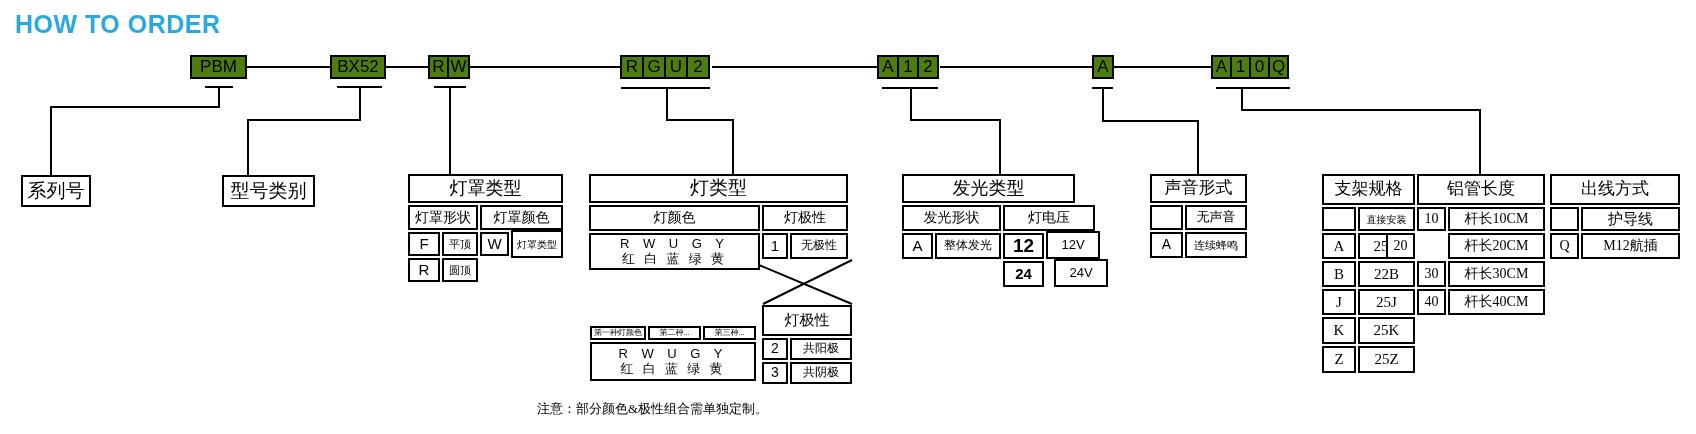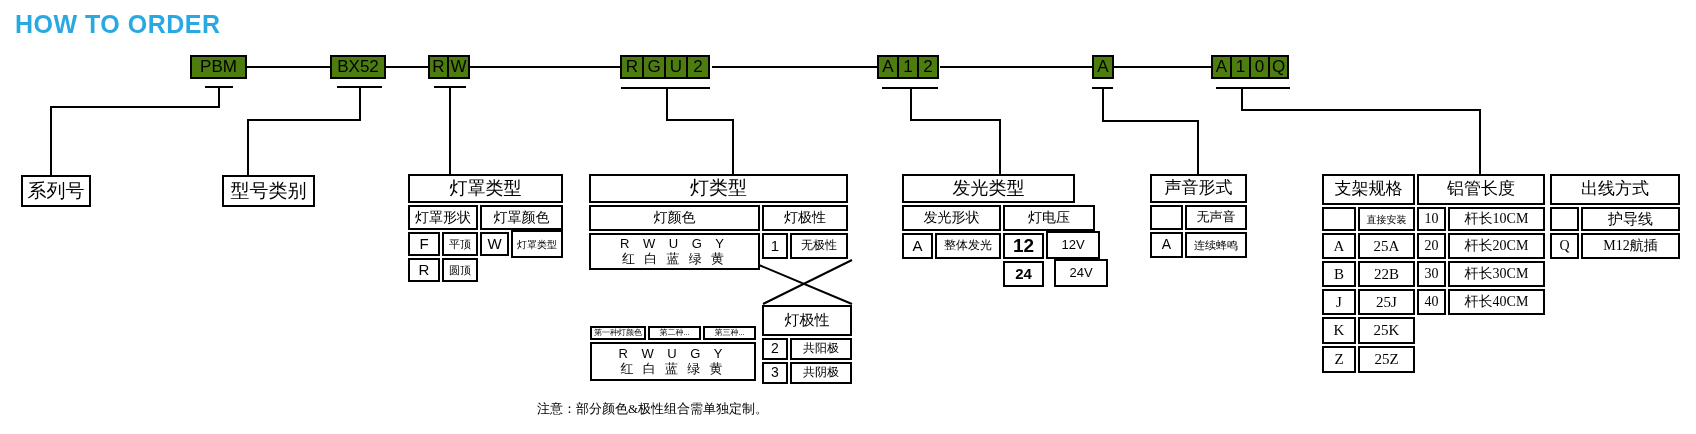--- a/index.html
+++ b/index.html
@@ -132,21 +132,21 @@
   <div class="cell" style="left:1322px;top:289px;width:34px;height:26px;font-size:15px;">J</div>
   <div class="cell" style="left:1358px;top:289px;width:57px;height:26px;font-size:15px;">25J</div>
   <div class="cell" style="left:1322px;top:317px;width:34px;height:27px;font-size:15px;">K</div>
   <div class="cell" style="left:1358px;top:317px;width:57px;height:27px;font-size:15px;">25K</div>
   <div class="cell" style="left:1322px;top:346px;width:34px;height:27px;font-size:15px;">Z</div>
   <div class="cell" style="left:1358px;top:346px;width:57px;height:27px;font-size:15px;">25Z</div>
 
   <div class="cell" style="left:1417px;top:174px;width:128px;height:31px;font-size:17px;">铝管长度</div>
   <div class="cell" style="left:1417px;top:207px;width:29px;height:24px;font-size:14px;">10</div>
   <div class="cell" style="left:1448px;top:207px;width:97px;height:24px;font-size:14px;">杆长10CM</div>
-  <div class="cell" style="left:1417px;top:233px;width:29px;height:26px;font-size:14px;">20</div>
+  <div class="cell" style="left:1386px;top:233px;width:29px;height:26px;font-size:14px;">20</div>
   <div class="cell" style="left:1448px;top:233px;width:97px;height:26px;font-size:14px;">杆长20CM</div>
   <div class="cell" style="left:1417px;top:261px;width:29px;height:26px;font-size:14px;">30</div>
   <div class="cell" style="left:1448px;top:261px;width:97px;height:26px;font-size:14px;">杆长30CM</div>
   <div class="cell" style="left:1417px;top:289px;width:29px;height:26px;font-size:14px;">40</div>
   <div class="cell" style="left:1448px;top:289px;width:97px;height:26px;font-size:14px;">杆长40CM</div>
 
   <div class="cell" style="left:1550px;top:174px;width:130px;height:31px;font-size:17px;">出线方式</div>
   <div class="cell" style="left:1550px;top:207px;width:29px;height:24px;"></div>
   <div class="cell" style="left:1581px;top:207px;width:99px;height:24px;font-size:15px;">护导线</div>
   <div class="cell" style="left:1550px;top:233px;width:29px;height:26px;font-size:14px;">Q</div>

